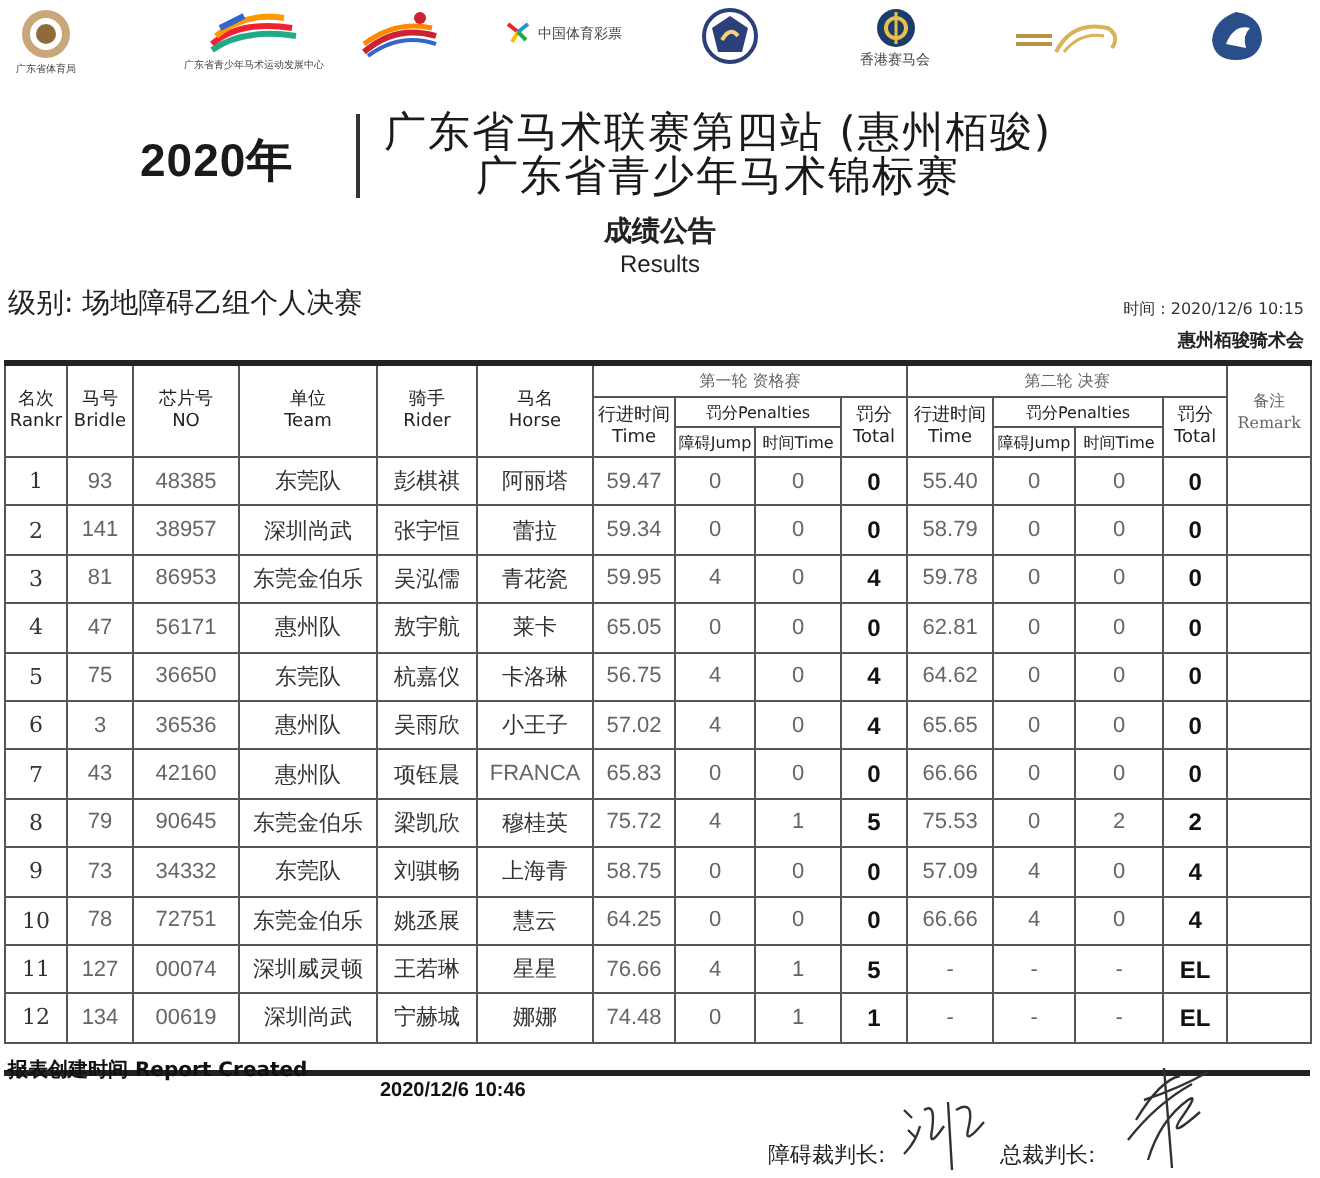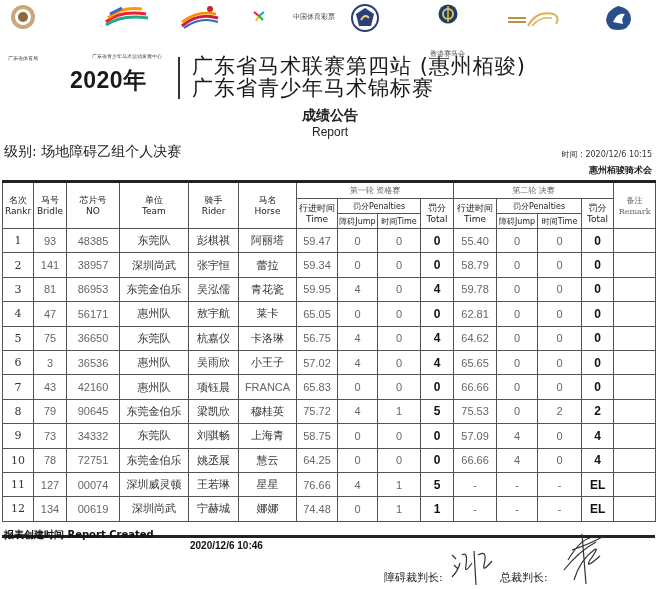--- a/index.html
+++ b/index.html
@@ -1,20 +1,20 @@
 <!DOCTYPE html>
 <html><head>
 <meta charset="utf-8">
 <style>
   html, body { margin: 0; padding: 0; background: #ffffff; }
   body { width: 660px; height: 589px; position: relative; overflow: hidden; font-family: "DejaVu Sans", sans-serif; color: #222; }
   .logos { position: absolute; top: 0; left: 0; width: 660px; height: 40px; }
-  .logo { position: absolute; top: 4px; display: flex; flex-direction: column; align-items: center; gap: 24px; }
+  .logo { position: absolute; top: 4px; display: flex; flex-direction: column; align-items: center; }
   .logo-cap { font-size: 5px; color: #444; margin-top: 1px; white-space: nowrap; }
-  .title-wrap { position: absolute; top: 55px; left: 70px; width: 560px; height: 50px; }
+  .title-wrap { position: absolute; top: 55px; left: 70px; width: 560px; height: 50px; text-align: center; }
   .year { position: absolute; left: 0; top: 10px; font-family: "Liberation Sans", sans-serif; font-weight: bold; font-size: 23px; color: #1a1a1a; letter-spacing: 0.5px; }
   .title-bar { position: absolute; left: 108px; top: 2px; width: 2px; height: 42px; background: #333; }
   .title-lines { position: absolute; left: 122px; top: 0; font-size: 21px; line-height: 22px; color: #1a1a1a; letter-spacing: 1px; }
   .sub-cn { position: absolute; top: 107px; left: 0; width: 660px; text-align: center; font-size: 14px; font-weight: bold; color: #222; }
   .sub-en { position: absolute; top: 125px; left: 0; width: 660px; text-align: center; font-family: "Liberation Sans", sans-serif; font-size: 12px; color: #222; }
   .level { position: absolute; top: 143px; left: 4px; font-size: 14px; color: #222; }
   .time { position: absolute; top: 149px; right: 8px; font-size: 8px; color: #333; }
   .club { position: absolute; top: 164px; right: 8px; font-size: 9px; font-weight: bold; color: #222; }
   table.results { position: absolute; top: 180px; left: 2px; width: 653px; border-collapse: collapse; table-layout: fixed; border-top: 3px solid #222; }
   table.results td, table.results th { border: 1px solid #555; padding: 0; text-align: center; vertical-align: middle; overflow: hidden; white-space: nowrap; }
@@ -107,21 +107,21 @@
 
 <div class="title-wrap">
   <div class="year">2020年</div>
   <div class="title-bar"></div>
   <div class="title-lines">
     <div>广东省马术联赛第四站 (惠州栢骏)</div>
     <div>广东省青少年马术锦标赛</div>
   </div>
 </div>
 <div class="sub-cn">成绩公告</div>
-<div class="sub-en">Report</div>
+<div class="sub-en">Results</div>
 <div class="level">级别:  场地障碍乙组个人决赛</div>
 <div class="time">时间 : 2020/12/6 10:15</div>
 <div class="club">惠州栢骏骑术会</div>
 
 <table class="results">
   <colgroup>
     <col style="width:31px">
       <col style="width:33px">
       <col style="width:53px">
       <col style="width:69px">

